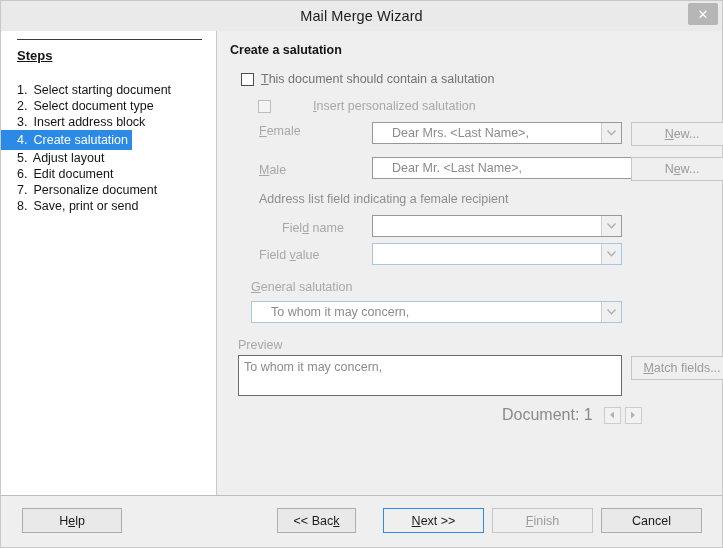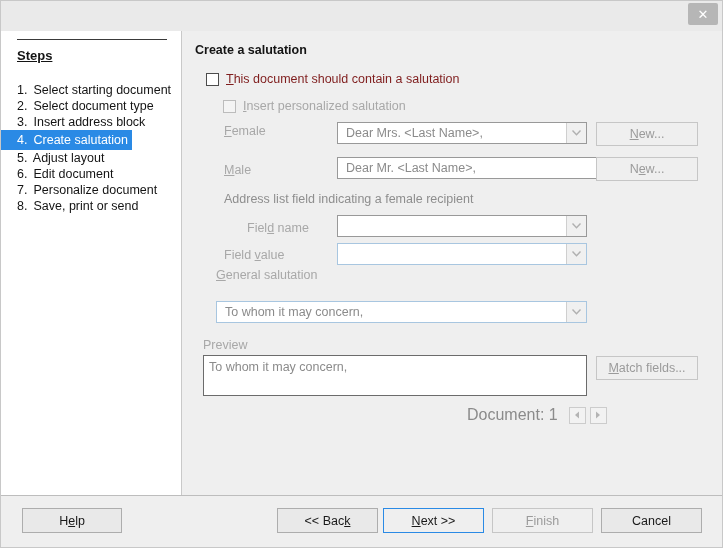--- a/index.html
+++ b/index.html
@@ -56,21 +56,21 @@
     cursor: pointer;
   }
 
   
   .content {
     position: relative;
     height: 465px;
     display: flex;
   }
   .sidebar {
-    width: 181px;
+    width: 216px;
     background: #ffffff;
     border-right: 1px solid #c9c9c9;
     box-sizing: border-box;
     padding: 0 0 0 0;
     position: relative;
   }
   .sidebar-rule {
     height: 1px;
     background: #3a3a3a;
     margin: 8px 14px 0 16px;
@@ -127,39 +127,39 @@
   .chk-box {
     width: 13px; height: 13px;
     background: #ffffff;
     border: 1px solid #4c4c4c;
     box-sizing: border-box;
     margin-right: 7px;
     flex: none;
     cursor: pointer;
   }
   .chk-box.disabled { border-color: #bcbcbc; background: #f4f4f4; }
-  .chk-label { font-size: 12.5px; color: #7f1d1d; white-space: nowrap; }
+  .chk-label { font-size: 12.5px; color: #737373; white-space: nowrap; }
   .chk-label.disabled { color: #a8a8a8; }
 
   .field-label { font-size: 12.5px; color: #a8a8a8; white-space: nowrap; }
   .section-label { font-size: 12.5px; color: #8e8e8e; white-space: nowrap; }
 
   .combo {
     box-sizing: border-box;
     height: 22px;
     background: #ffffff;
     border: 1px solid #999999;
     display: flex;
     align-items: center;
     cursor: pointer;
   }
   .combo.focusborder { border: 1px solid #a8c6e0; }
   .combo-text {
     flex: 1;
-    padding-left: 8px;
+    padding-left: 19px;
     font-size: 12.5px;
     color: #8b8b8b;
     overflow: hidden;
     white-space: nowrap;
   }
   .combo-arrow {
     width: 19px;
     height: 20px;
     background: #f0f0f0;
     border-left: 1px solid #cfcfcf;
@@ -226,20 +226,21 @@
   .footer .btn { height: 25px; position: absolute; top: 12px; }
 
   .u { text-decoration: underline; }
 </style>
 </head>
 <body>
 
 <div class="window">
 
   <div class="titlebar">
+    <div class="titlebar-title">Mail Merge Wizard</div>
     <div class="close-btn">✕</div>
   </div>
 
   <div class="content">
 
     <div class="sidebar">
       <div class="sidebar-rule"></div>
       <div class="steps-heading">Steps</div>
       <ul class="steps-list" id="steps-list">
           <li class="step-item-wrap"><span class="step-item"><span class="num">1.</span> <span>Select starting document</span></span></li>
@@ -254,21 +255,21 @@
     </div>
 
     <div class="panel">
       <div class="panel-title">Create a salutation</div>
 
       <div class="chk-row abs" style="left:24px; top:41px;">
         <div class="chk-box"></div>
         <div class="chk-label"><span></span><span class="u">T</span><span>his document should contain a salutation</span></div>
       </div>
 
-      <div class="chk-row abs" style="left:41px; top:68px;">
+      <div class="chk-row abs" style="left:41px; top:68px;gap:35px;">
         <div class="chk-box disabled"></div>
         <div class="chk-label disabled"><span></span><span class="u">I</span><span>nsert personalized salutation</span></div>
       </div>
 
       <div class="field-label abs" style="left:42px; top:93px;"><span></span><span class="u">F</span><span>emale</span></div>
       <div class="combo abs" style="left:155px; top:91px; width:250px;">
         <div class="combo-text">Dear Mrs. &lt;Last Name&gt;,</div>
         <div class="combo-arrow">
           <svg width="9" height="6" viewBox="0 0 9 6">
               <path d="M0.5 0.5 L4.5 4.8 L8.5 0.5" fill="none" stroke="#b0b0b0" stroke-width="1.4"></path>
@@ -311,21 +312,21 @@
       <div class="field-label abs" style="left:42px; top:217px;"><span>Field </span><span class="u">v</span><span>alue</span></div>
       <div class="combo focusborder abs" style="left:155px; top:212px; width:250px;">
         <div class="combo-text"></div>
         <div class="combo-arrow">
           <svg width="9" height="6" viewBox="0 0 9 6">
               <path d="M0.5 0.5 L4.5 4.8 L8.5 0.5" fill="none" stroke="#b0b0b0" stroke-width="1.4"></path>
             </svg>
         </div>
       </div>
 
-      <div class="field-label abs" style="left:34px; top:237px;"><span></span><span class="u">G</span><span>eneral salutation</span></div>
+      <div class="field-label abs" style="left:34px; top:249px;"><span></span><span class="u">G</span><span>eneral salutation</span></div>
       <div class="combo focusborder abs" style="left:34px; top:270px; width:371px;">
         <div class="combo-text">To whom it may concern,</div>
         <div class="combo-arrow">
           <svg width="9" height="6" viewBox="0 0 9 6">
               <path d="M0.5 0.5 L4.5 4.8 L8.5 0.5" fill="none" stroke="#b0b0b0" stroke-width="1.4"></path>
             </svg>
         </div>
       </div>
 
       <div class="field-label abs" style="left:21px; top:307px;">Preview</div>
@@ -354,21 +355,21 @@
 
     </div>
   </div>
 
   <div class="footer">
     <div class="btn enabled" style="left:21px; width:100px;">
         <span>H</span>
         <span class="u">e</span>
         <span>lp</span>
       </div>
-    <div class="btn enabled" style="left:276px; width:101px;">
+    <div class="btn enabled" style="left:276px; width:79px;">
         <span>&lt;&lt; Bac</span>
         <span class="u">k</span>
         <span></span>
       </div>
     <div class="btn focused" style="left:382px; width:101px;">
         <span></span>
         <span class="u">N</span>
         <span>ext &gt;&gt;</span>
       </div>
     <div class="btn" style="left:491px; width:101px;">

